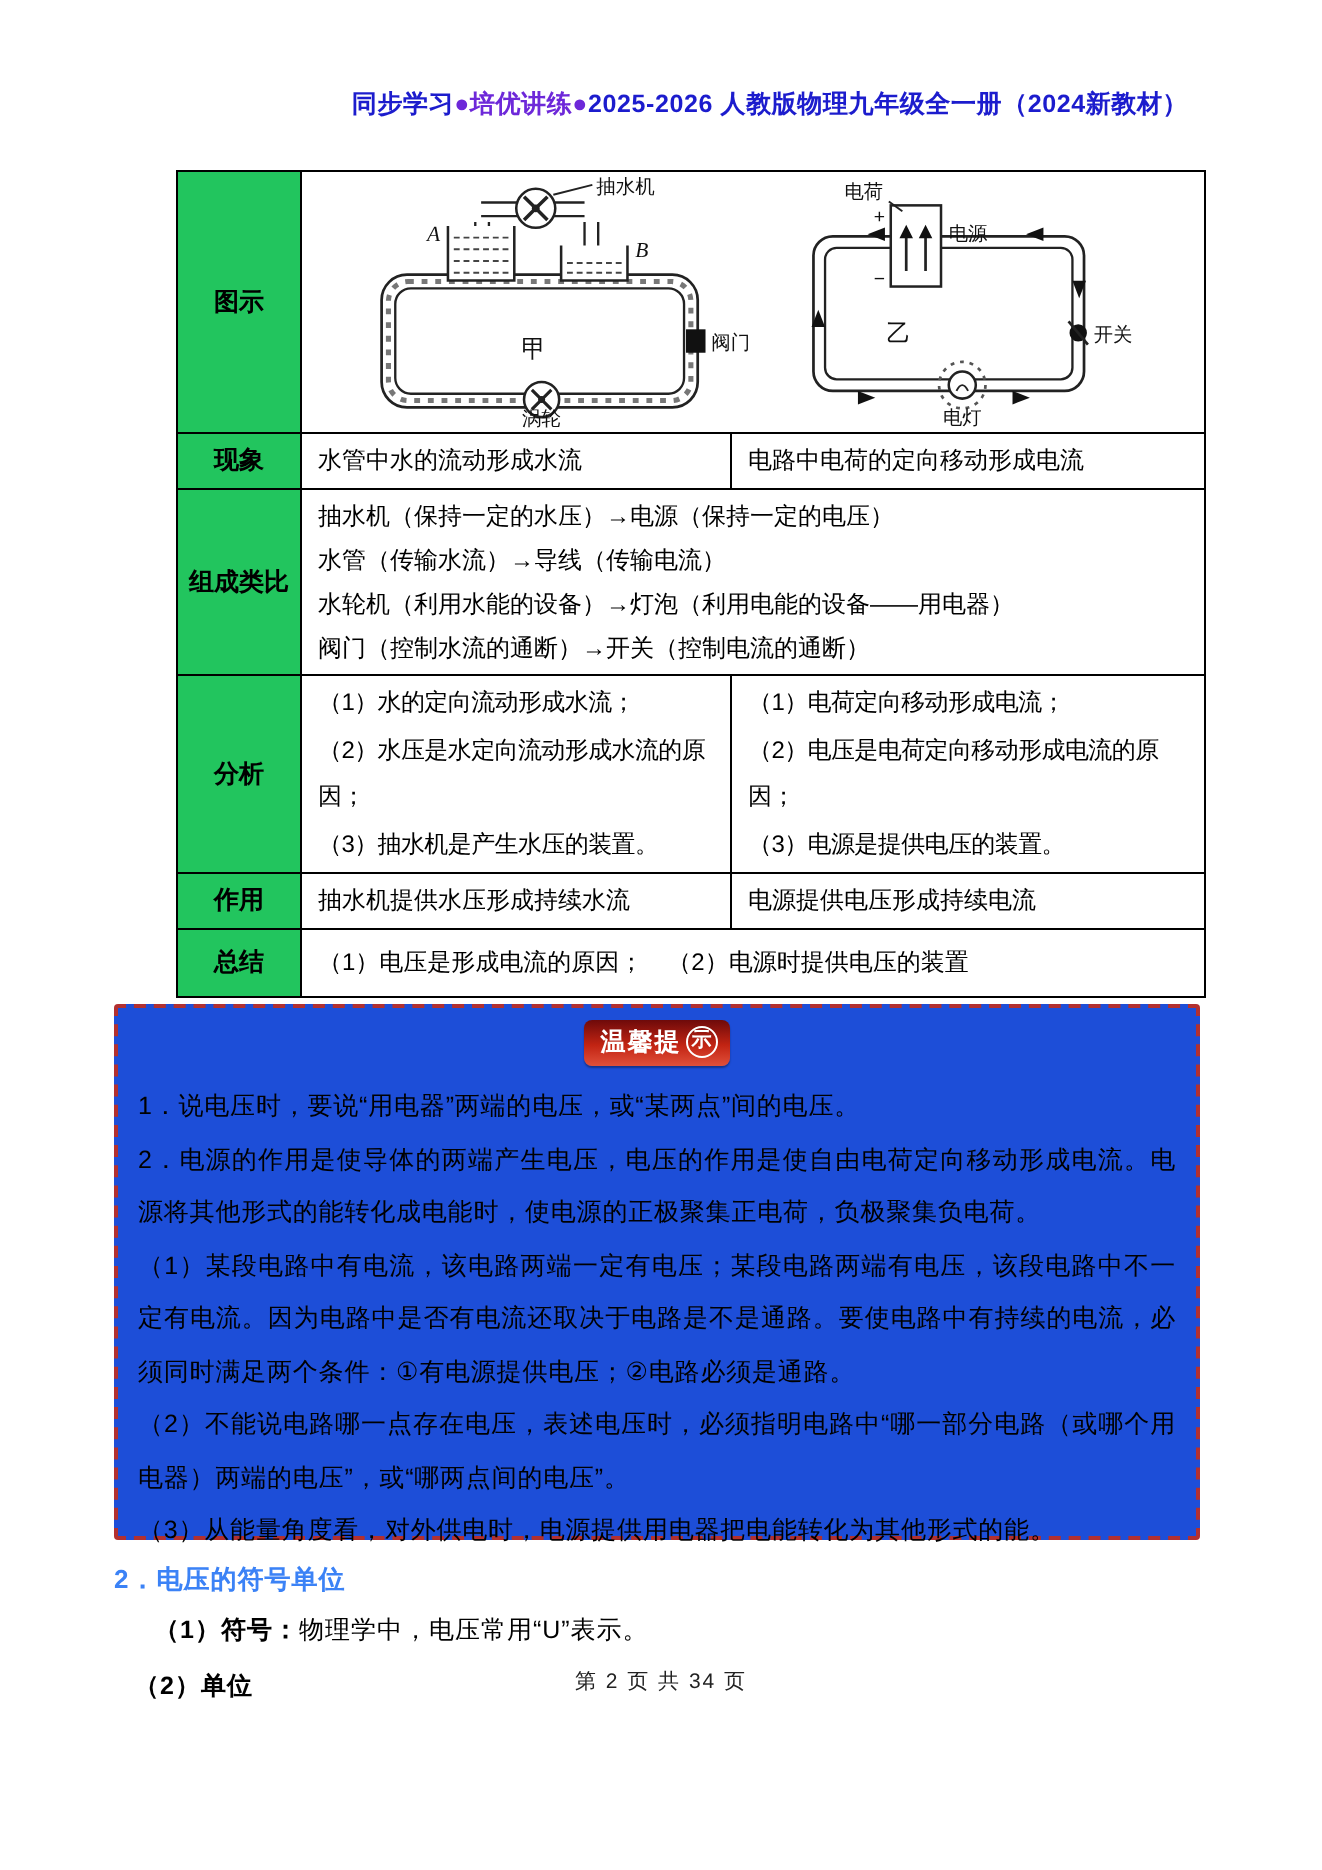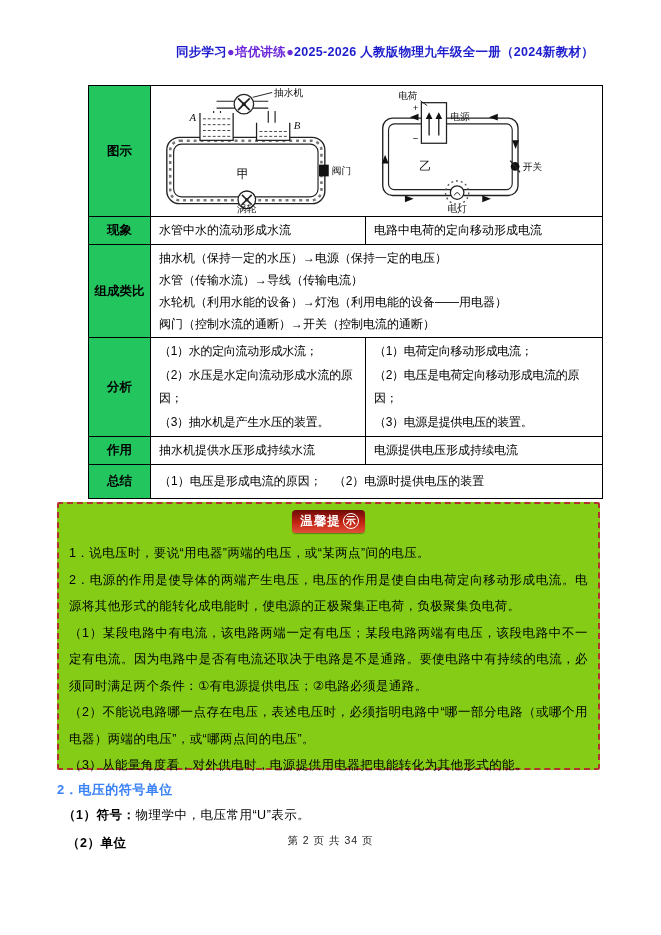--- a/index.html
+++ b/index.html
@@ -21,28 +21,28 @@
     width:514px;font-size:12px;
   }
   table.analogy th,table.analogy td{
     border:1px solid #000;padding:2px 8px;vertical-align:middle;
   }
   table.analogy th{
     background:#22c55e;font-weight:bold;text-align:center;padding:2px 2px;
     font-size:12.5px;
   }
   td.diagram-cell{padding:2px 0 2px 38px;}
-  .diagram-wrap{display:flex;align-items:center;gap:16px;}
+  .diagram-wrap{display:flex;align-items:center;gap:16px;justify-content:center;}
   .row-lines div{line-height:22px;}
   .analysis-cell{vertical-align:top;padding-top:4px;}
   .analysis-cell div{line-height:23.5px;letter-spacing:-0.3px;}
   
   .tips-box{
     position:absolute;left:57px;top:502px;width:543px;height:268px;
-    background:#84cc16;border:2px dashed #b23030;border-radius:2px;
+    background:#1d4ed8;border:2px dashed #b23030;border-radius:2px;
     box-sizing:border-box;padding:6px 10px 0 10px;
   }
   .tips-badge-row{text-align:center;height:24px;}
   .tips-badge{
     display:inline-flex;align-items:center;gap:1px;
     background:linear-gradient(180deg,#6e0a0a 0%,#c22413 55%,#e0503a 100%);
     color:#fff;font-weight:bold;font-size:12.5px;line-height:1;
     padding:3px 6px 4px 8px;border-radius:4px;box-shadow:0 1px 1px rgba(0,0,0,.35);
     letter-spacing:1px;
   }
@@ -55,21 +55,21 @@
     margin:0;font-size:12.5px;line-height:26.5px;letter-spacing:0.4px;
     text-align:justify;
   }
   .tips-text{margin-top:6px;}
   
   .section-heading{
     position:absolute;left:57px;top:781px;color:#3b82f6;font-weight:bold;
     font-size:13px;letter-spacing:0.5px;
   }
   .section-item1{position:absolute;left:63px;top:807px;font-size:12.5px;letter-spacing:0.5px;}
-  .section-item1 .lbl{font-weight:bold;}
+  .section-item1 .lbl{font-weight:bold;margin-left:14px;}
   .section-item2{position:absolute;left:67px;top:835px;font-size:12.5px;font-weight:bold;letter-spacing:0.5px;}
   
   .doc-footer{
     position:absolute;left:0;top:834px;width:661px;text-align:center;
     font-size:10.5px;letter-spacing:1px;color:#222;
   }
   
   svg text{font-family:"Liberation Sans","DejaVu Sans",sans-serif;}
   .svg-cn{font-size:10px;fill:#111;}
   .svg-big{font-size:12.5px;fill:#111;}

